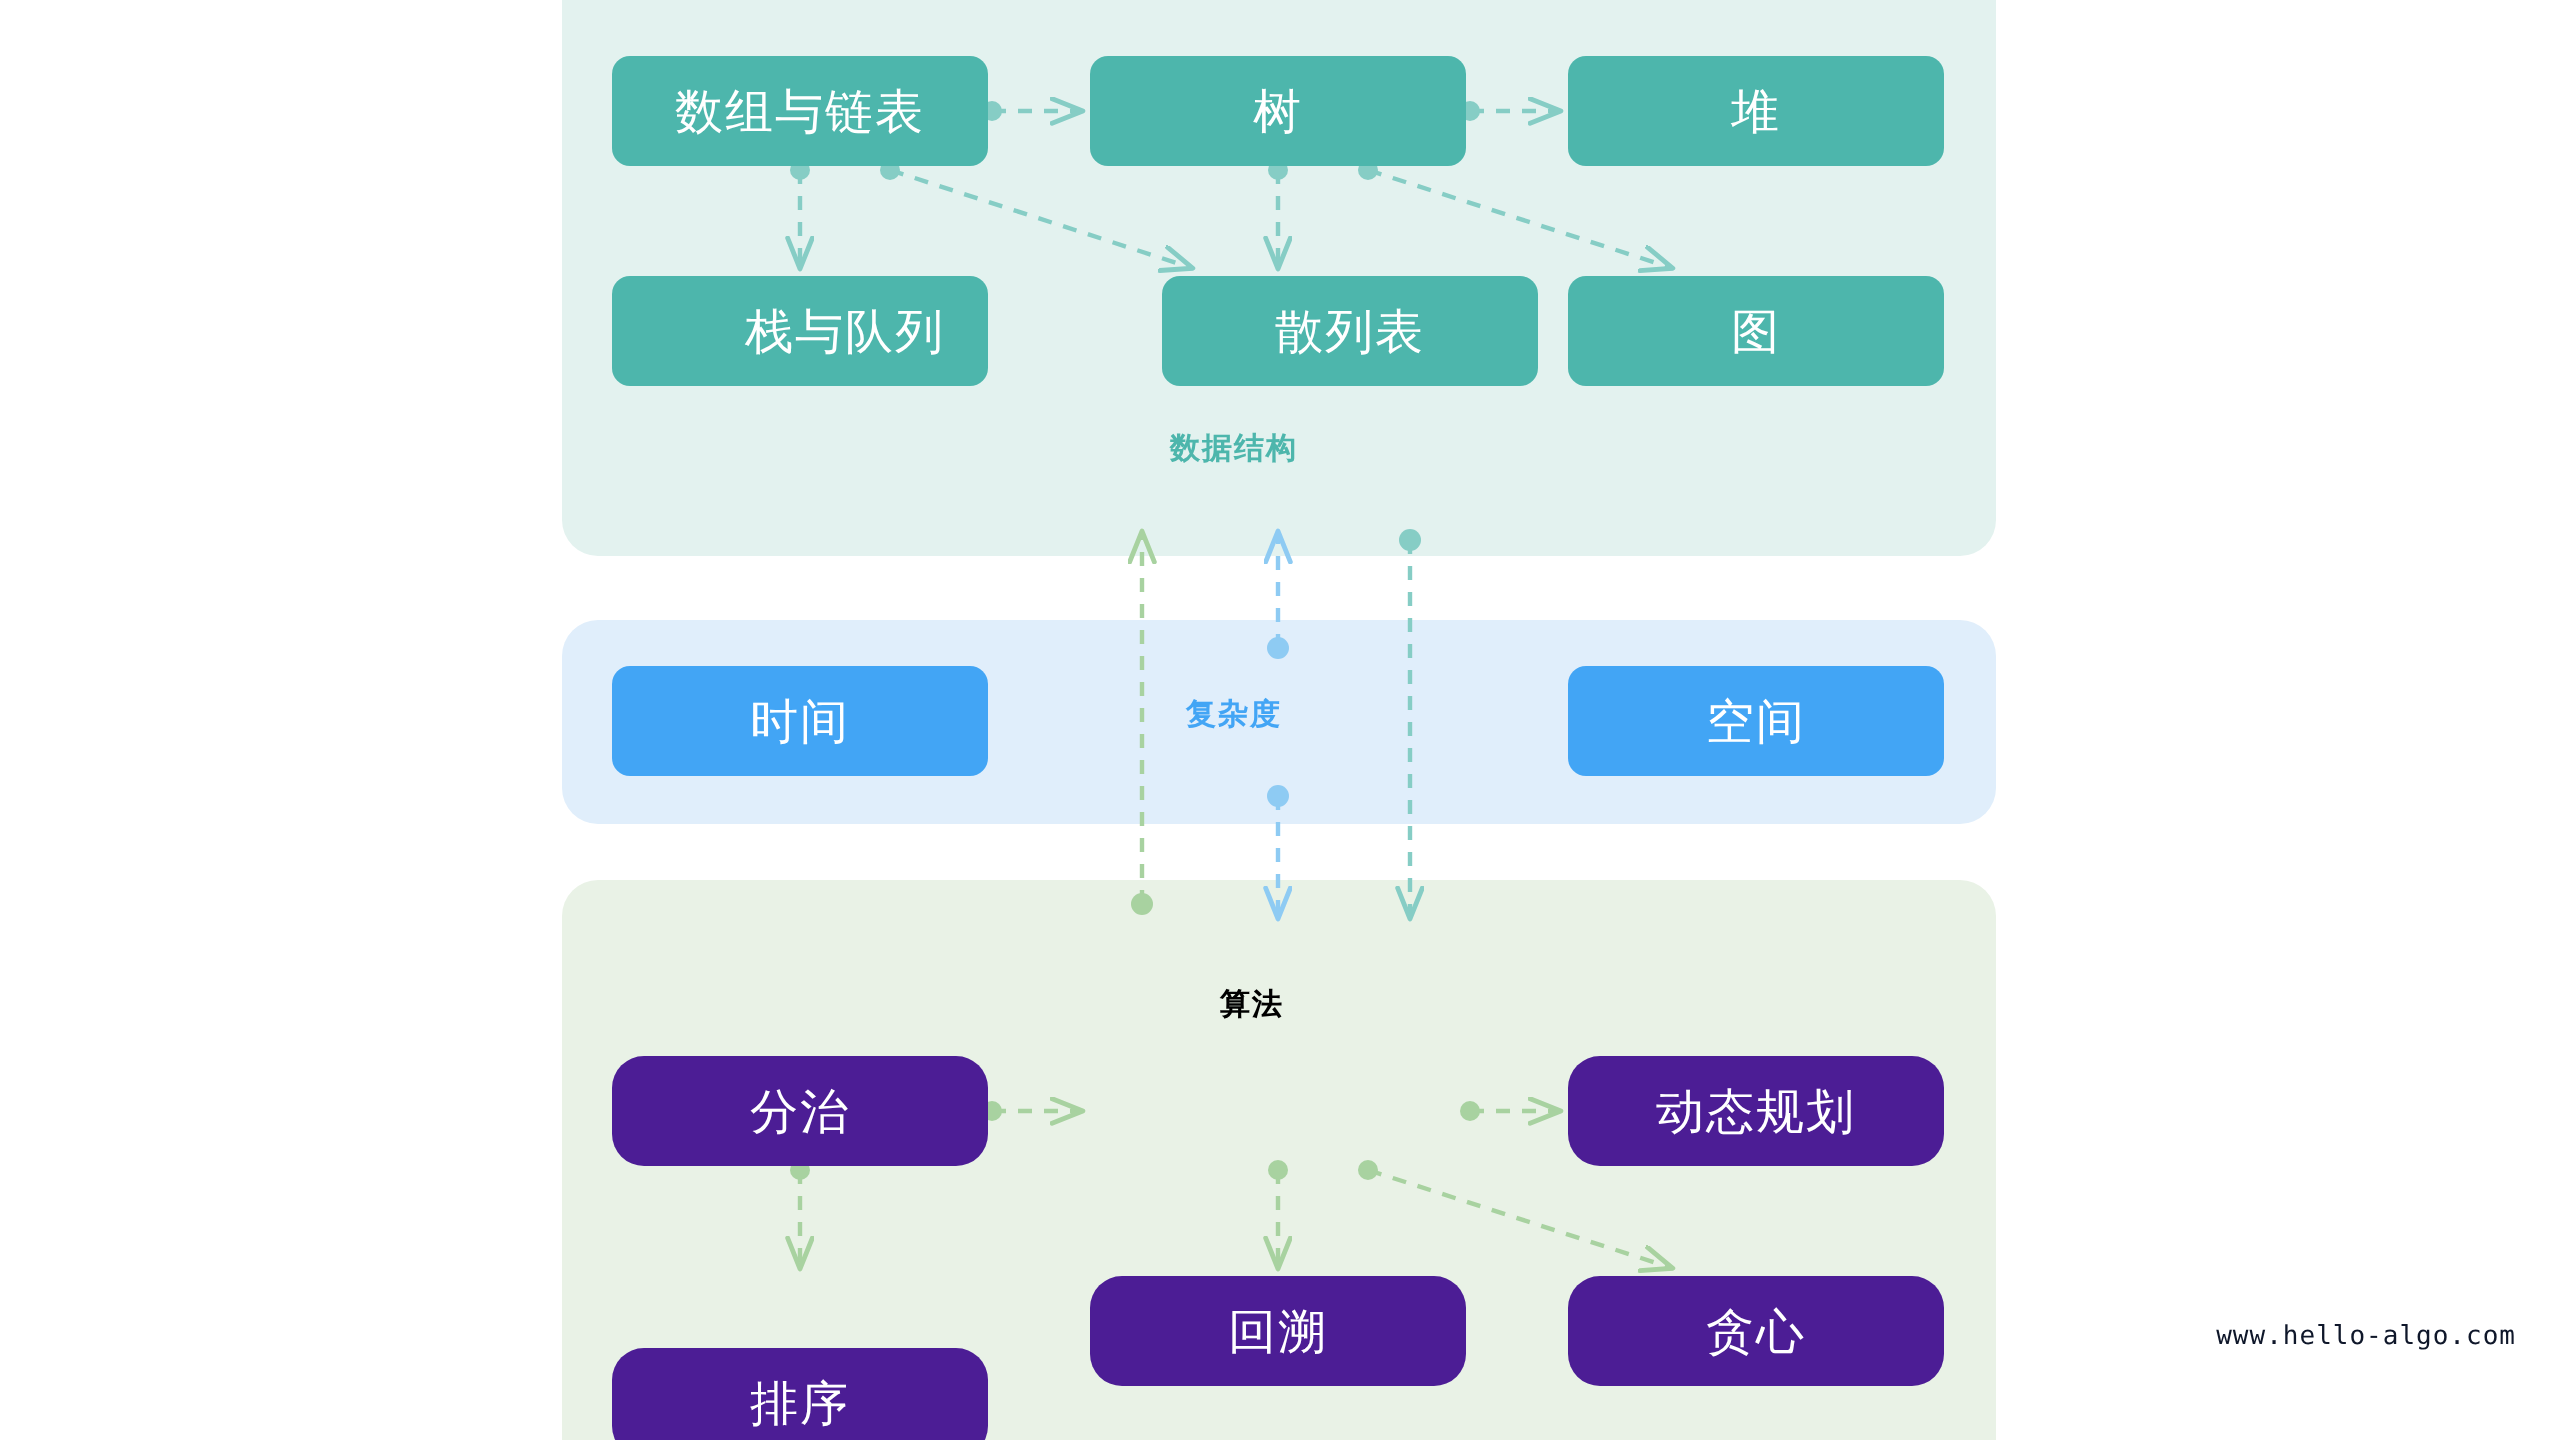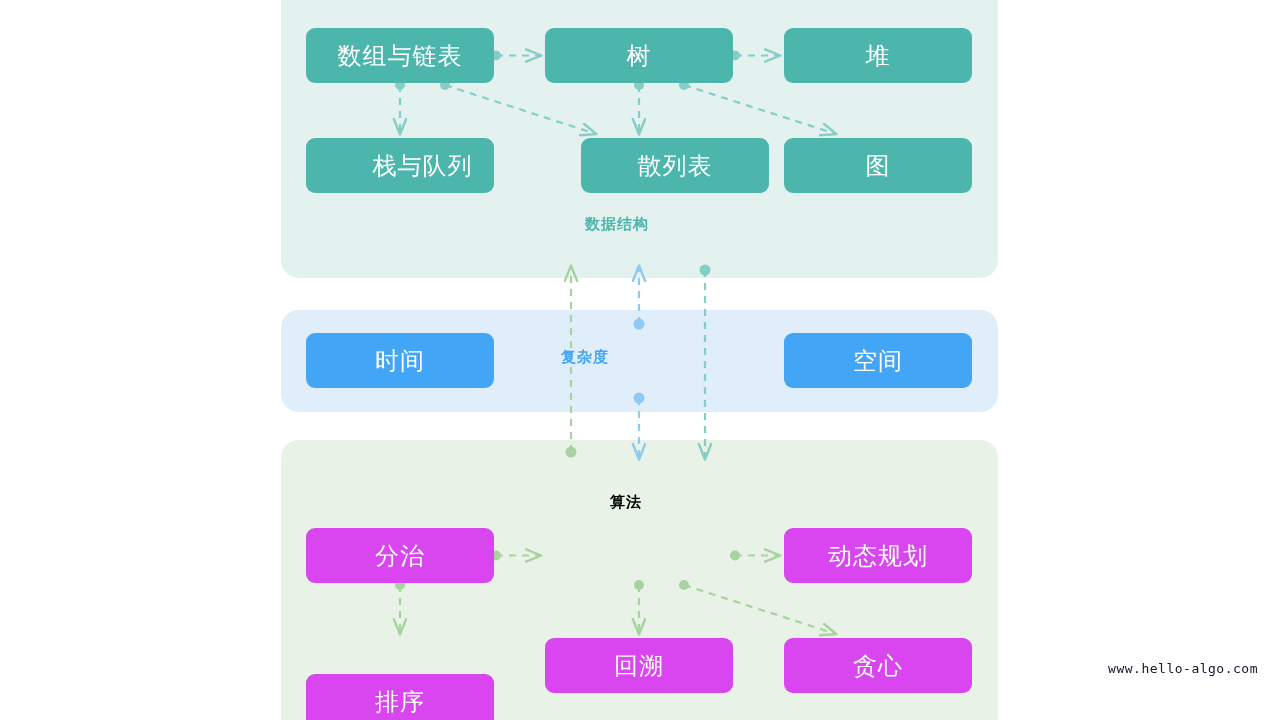--- a/index.html
+++ b/index.html
@@ -63,37 +63,37 @@
     justify-content: center;
     color: #ffffff;
     font-size: 24px;
     font-weight: 400;
     letter-spacing: 1px;
     box-sizing: border-box;
     user-select: none;
   }
   .node.teal { background: #4db6ac; }
   .node.blue { background: #42a5f5; }
-  .node.green { background: #d946ef; }
+  .node.green { background: #4c1d95; border-radius: 16px; }
 
   
   .section-title {
     position: absolute;
     font-size: 15px;
     font-weight: bold;
     letter-spacing: 1px;
     white-space: nowrap;
     user-select: none;
   }
   #title-ds {
     left: 585px; top: 215px;
     color: #4db6ac;
   }
   #title-cx {
-    left: 561px; top: 348px;
+    left: 593px; top: 348px;
     color: #42a5f5;
     text-align: right;
   }
   #title-algo {
     left: 610px; top: 493px;
     color: #000000;
   }
 
   
   #links {

